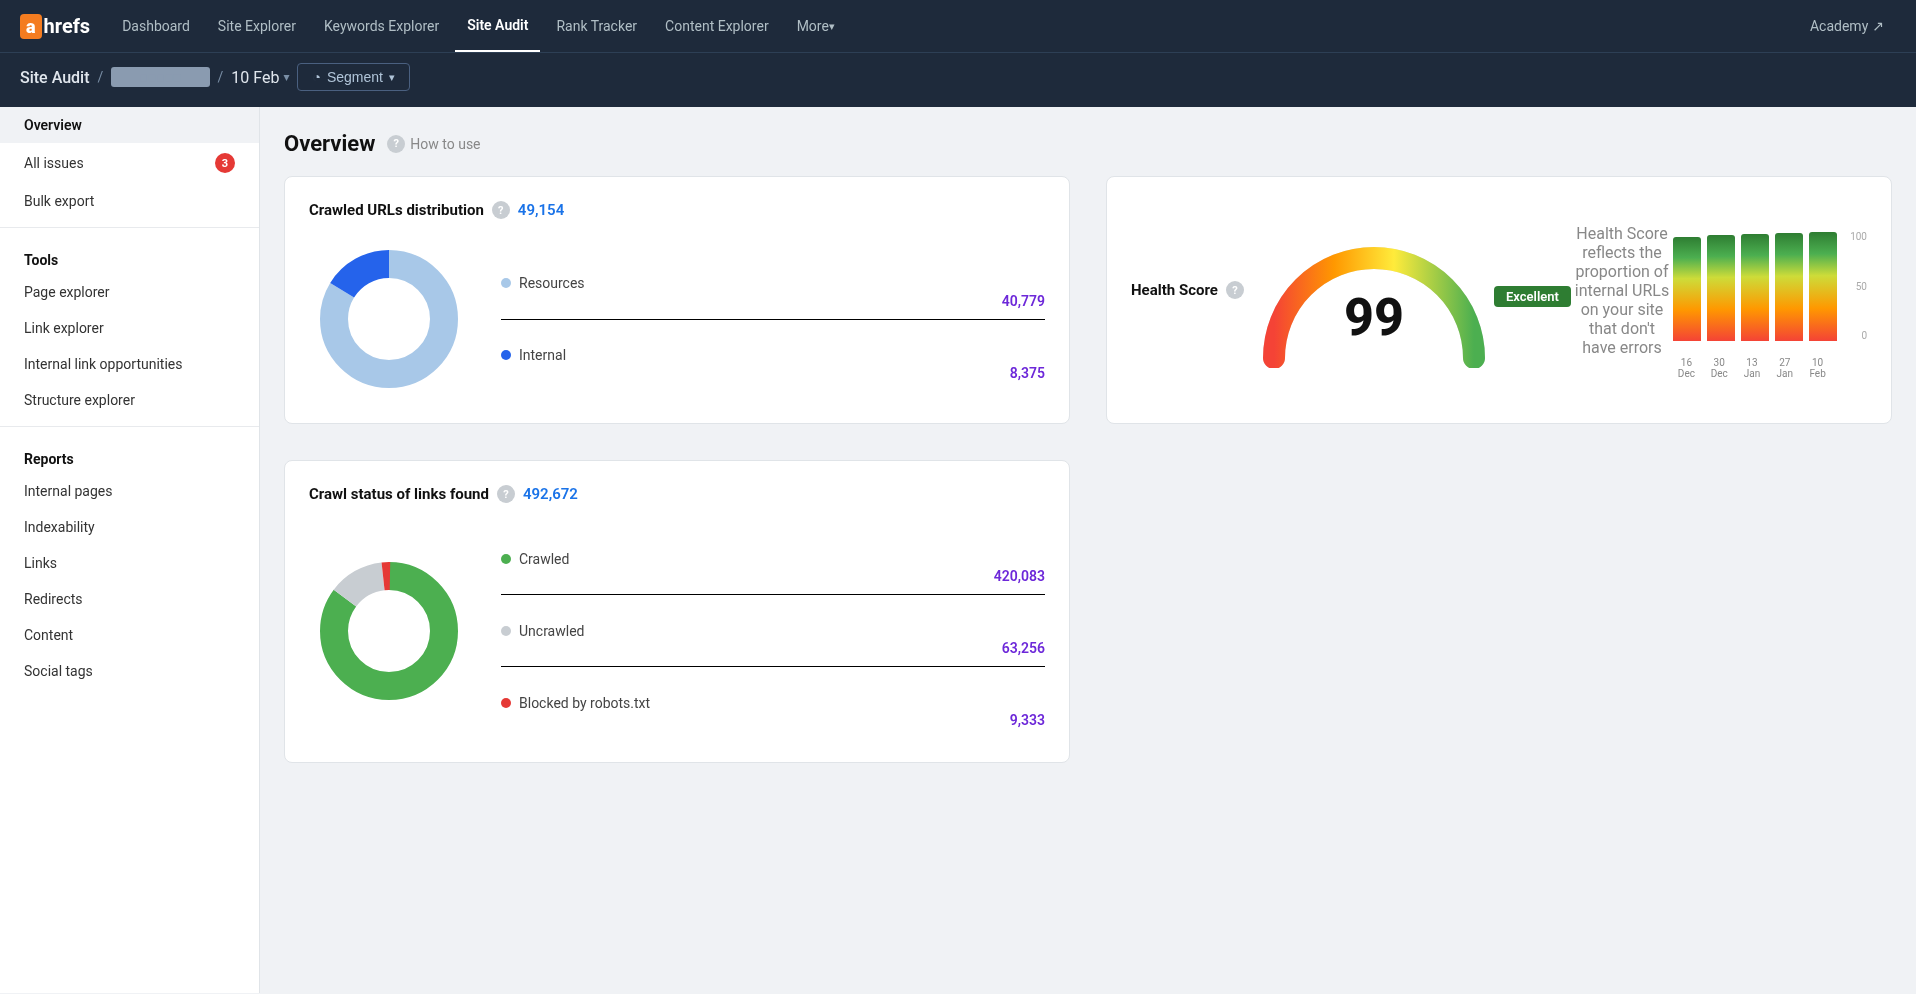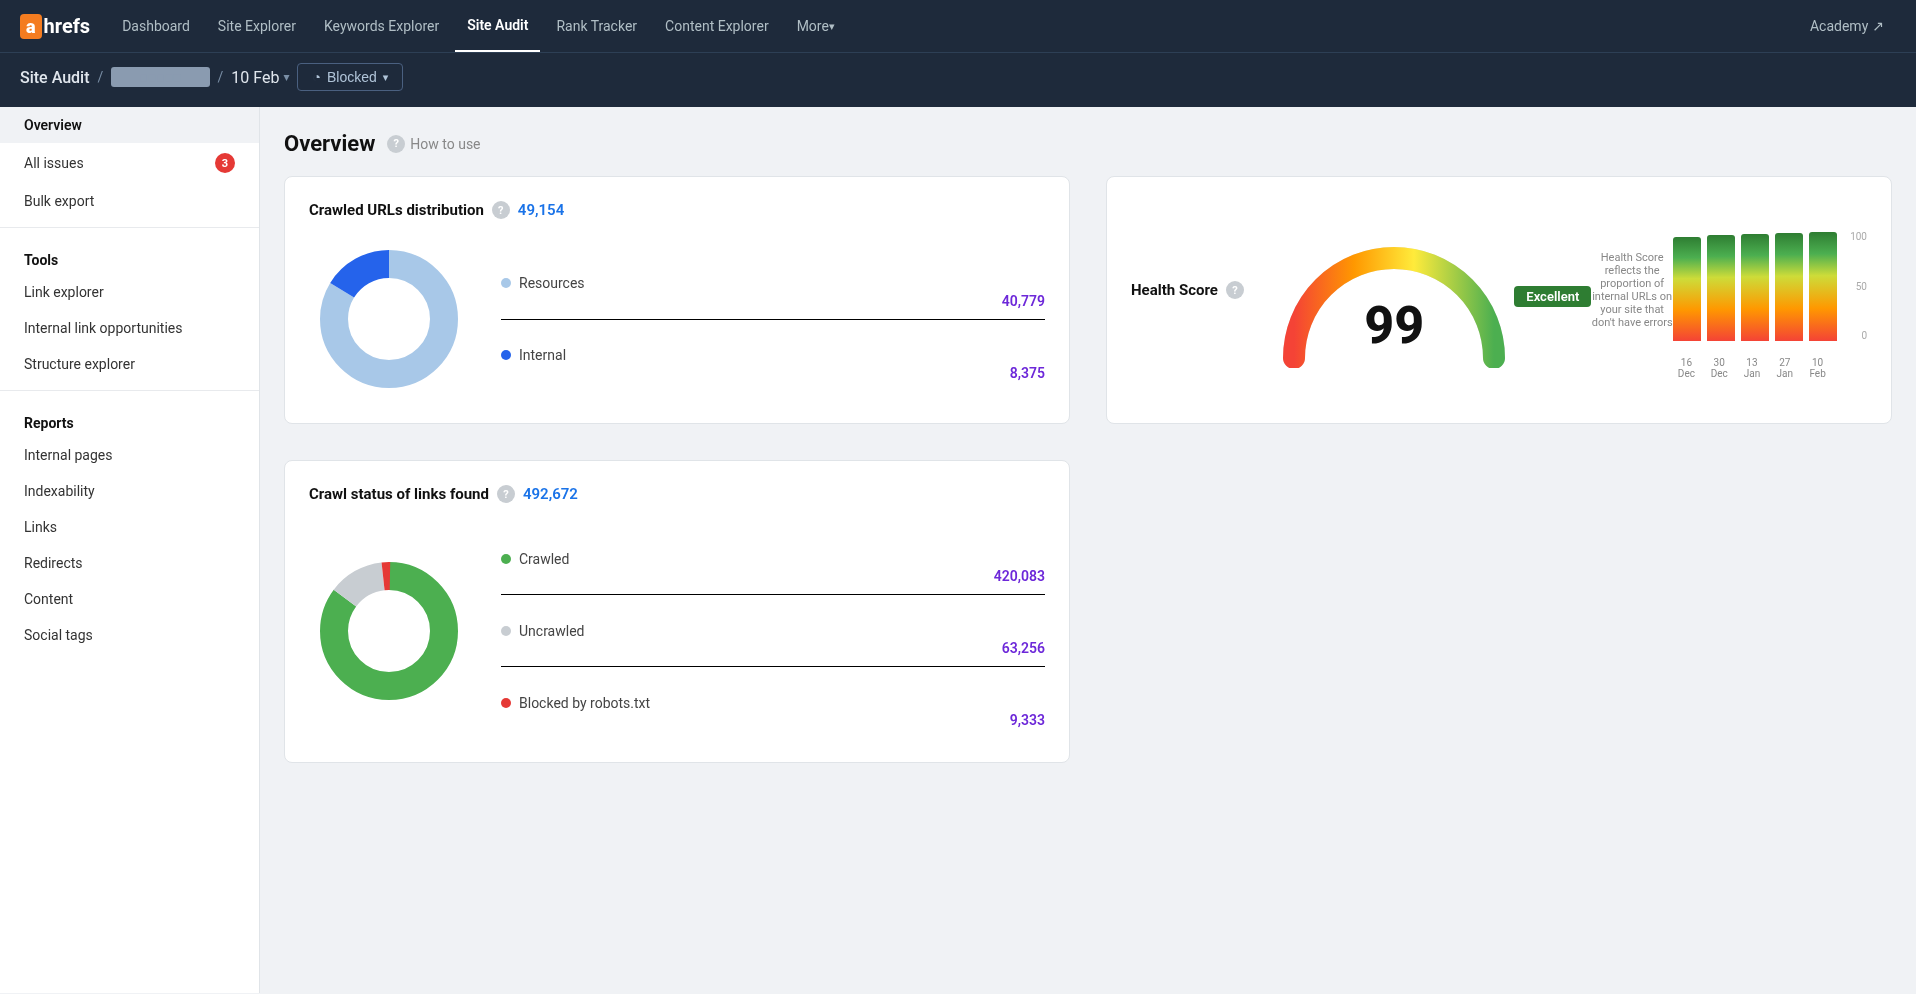--- a/index.html
+++ b/index.html
@@ -126,21 +126,21 @@
     .legend-label { display: flex; align-items: center; color: #444; }
     .legend-value { color: #6d28d9; font-weight: 600; margin-top: 35px; }
 
     
     .donut-svg { width: 160px; height: 160px; transform: rotate(-90deg); }
     .gauge-label {
       background: #2e7d32; color: white; border-radius: 4px;
       padding: 3px 12px; font-size: 13px; font-weight: 600; margin-bottom: 8px;
     }
     .health-description {
-      color: #888; font-size: 11px; text-align: center; max-width: 300px; margin-bottom: 20px;
+      color: #888; font-size: 16px; text-align: center; max-width: 300px; margin-bottom: 20px;
     }
     .y-label { font-size: 10px; color: #aaa; }
 
     .bar-chart-container {
       position: relative; width: 100%; margin-top: 10px;
     }
     .bars-and-yaxis {
       display: flex; height: 110px;
     }
     .bars-area {
@@ -181,21 +181,21 @@
 </nav>
 
 <div class="breadcrumb-bar">
   <span class="breadcrumb-text">Site Audit</span>
   <span class="breadcrumb-sep">/</span>
   <span class="breadcrumb-redacted">■■■■■</span>
   <span class="breadcrumb-sep">/</span>
   <span class="breadcrumb-date">10 Feb</span>
   <button class="segment-btn">
     <span>◔</span>
-    <span>Blocked</span>
+    <span>Segment</span>
   </button>
 </div>
 
 <div class="main-layout">
 
   <aside class="sidebar">
     <div class="sidebar-item active">
       <span>Overview</span>
     </div>
     <div class="sidebar-item">
@@ -203,20 +203,23 @@
       <span class="sidebar-badge">3</span>
     </div>
     <div class="sidebar-item">
       <span>Bulk export</span>
     </div>
 
     <div class="sidebar-divider"></div>
 
     <div class="sidebar-section-header">Tools</div>
 
+    <div class="sidebar-item">
+      <span>Page explorer</span>
+    </div>
     <div class="sidebar-item">
       <span>Link explorer</span>
     </div>
     <div class="sidebar-item">
       <span>Internal link opportunities</span>
     </div>
     <div class="sidebar-item">
       <span>Structure explorer</span>
     </div>
 
@@ -304,21 +307,21 @@
             <defs>
               <linearGradient id="gaugeGrad" x1="0%" y1="0%" x2="100%" y2="0%">
                 <stop offset="0%" style="stop-color:#f44336"></stop>
                 <stop offset="30%" style="stop-color:#ff9800"></stop>
                 <stop offset="60%" style="stop-color:#ffeb3b"></stop>
                 <stop offset="100%" style="stop-color:#4caf50"></stop>
               </linearGradient>
             </defs>
             <path d="M 20 120 A 100 100 0 0 1 220 120" fill="none" stroke="url(#gaugeGrad)" stroke-width="22" stroke-linecap="round" stroke-dasharray="314 330" stroke-dashoffset="0"></path>
           </svg>
-          <div style="position:absolute; bottom:16px; left:50%; transform:translateX(-50%); font-size:52px; font-weight:800; color:#111; line-height:1;">99</div>
+          <div style="position:absolute; bottom:24px; left:50%; transform:translateX(-50%); font-size:52px; font-weight:800; color:#111; line-height:1;">99</div>
         </div>
 
         <div class="gauge-label">Excellent</div>
         <p class="health-description">Health Score reflects the proportion of internal URLs on your site that don't have errors</p>
 
         <div class="bar-chart-container" style="width:100%;">
           <div class="bars-and-yaxis">
             <div class="bars-area">
 
               <div style="display:flex;flex-direction:column;align-items:center;flex:1;height:100%;">

